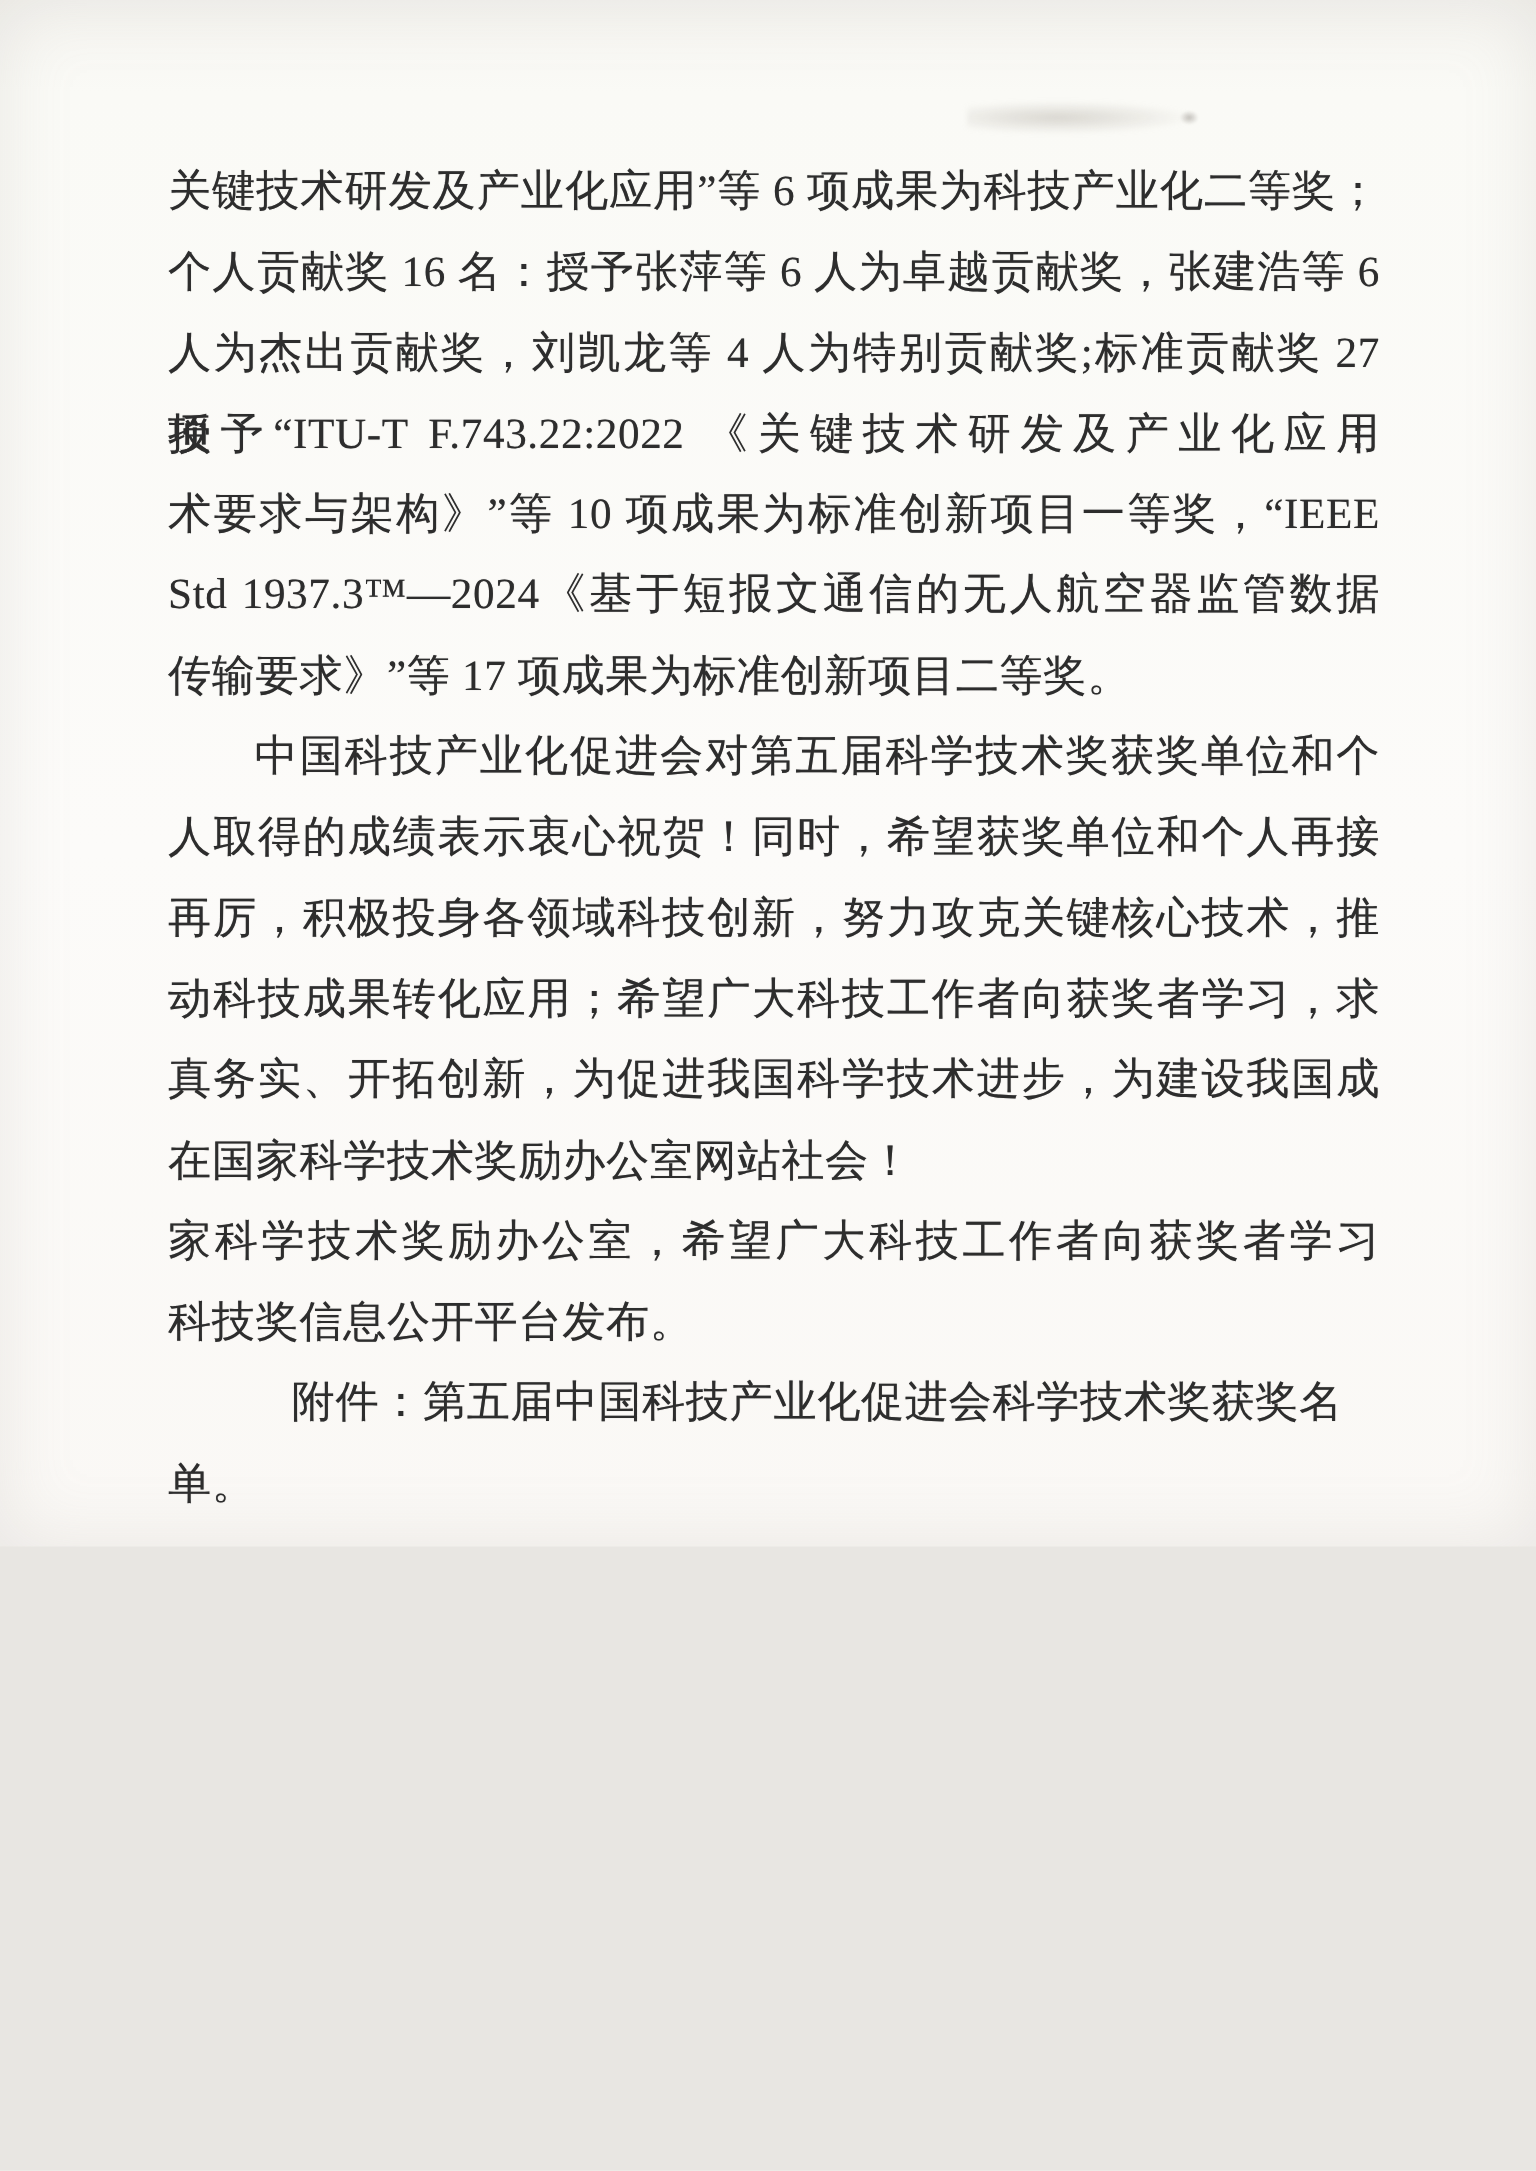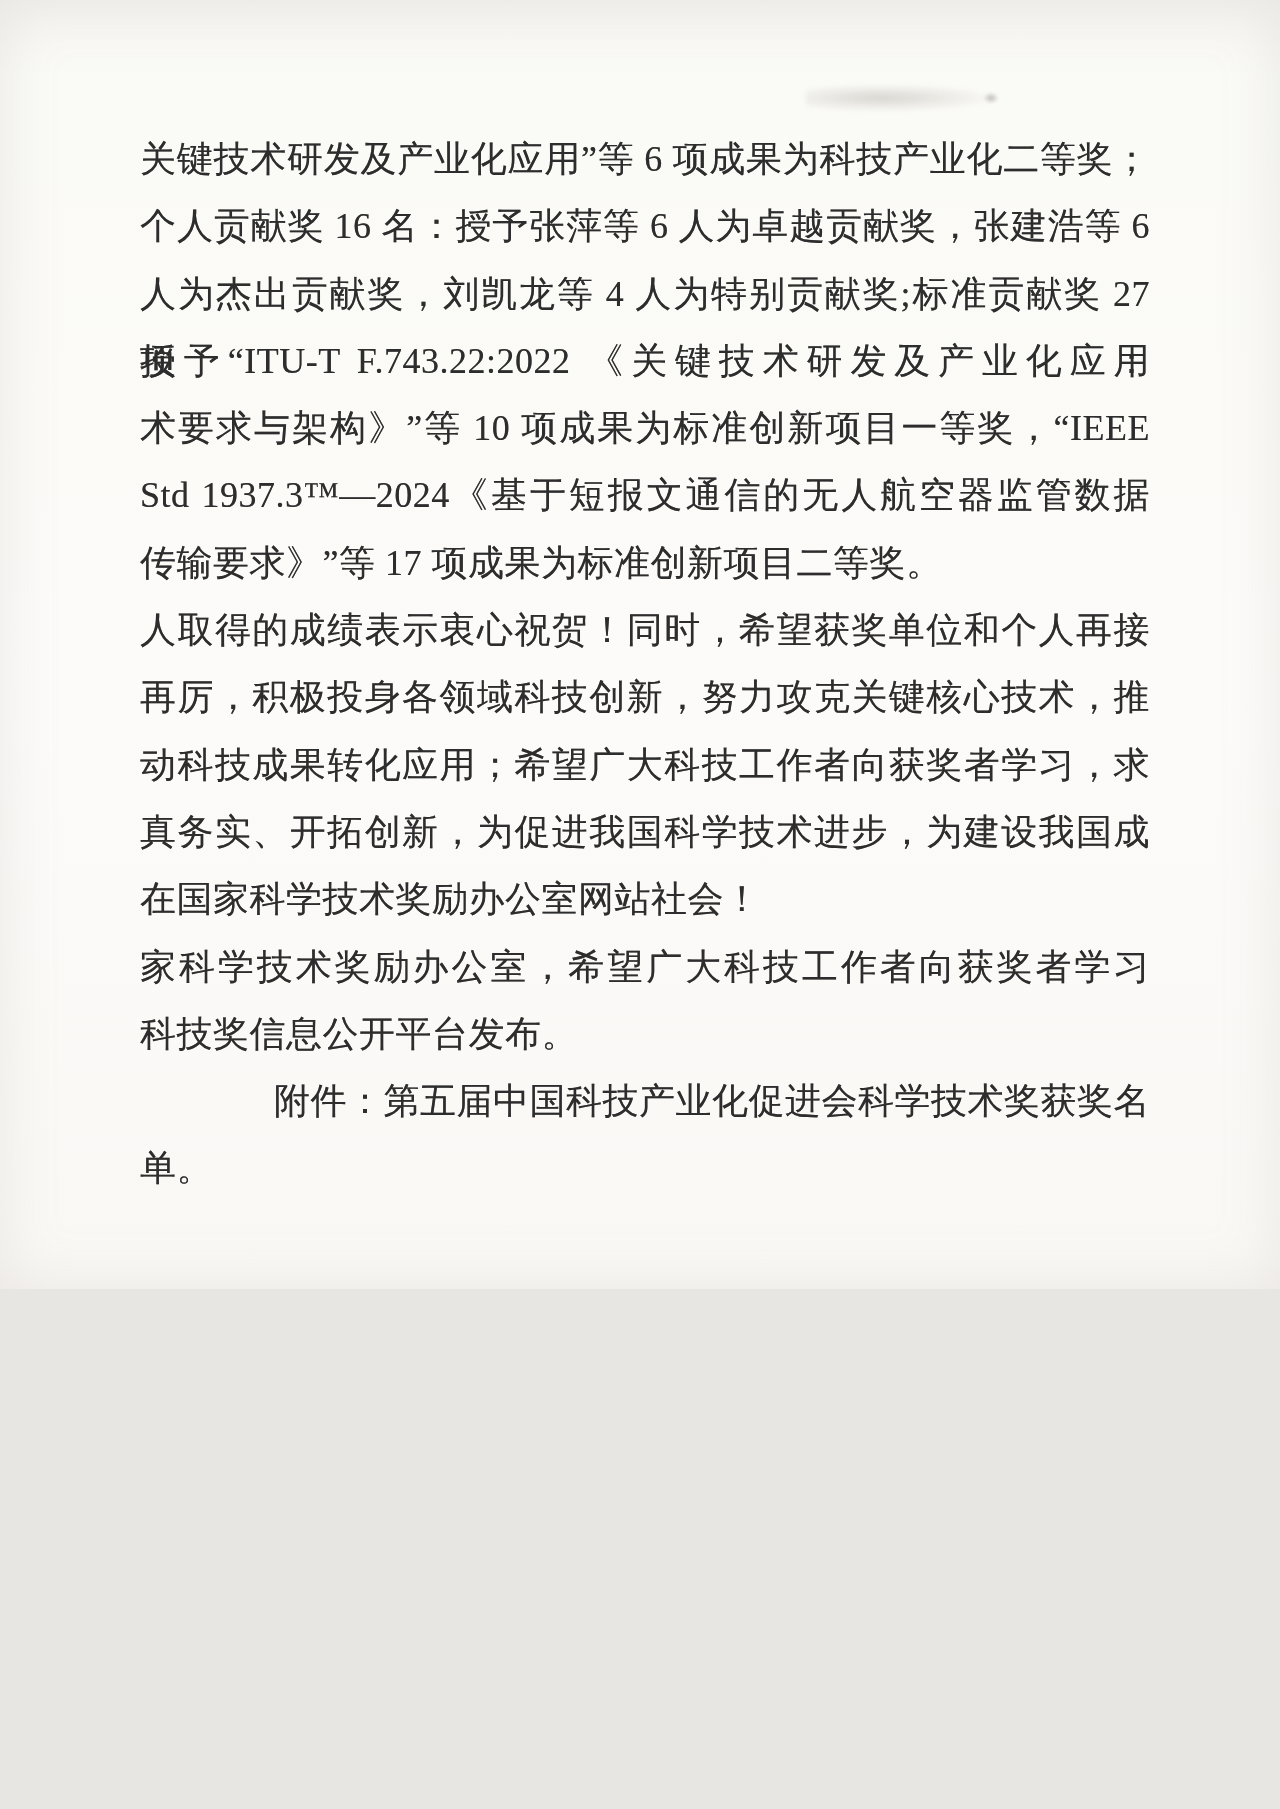--- a/index.html
+++ b/index.html
@@ -31,21 +31,21 @@
     font-size:36px;line-height:67.3px;
     letter-spacing:.5px;
     text-shadow:0 0 .6px rgba(45,45,45,.55);
   }
   .line{
     text-align:justify;
     text-align-last:justify;
     height:67.3px;
     overflow:visible;
   }
-  .line.no-just{text-align:right;text-align-last:left;}
+  .line.no-just{text-align:center;text-align-last:left;}
   .line.indent{text-indent:2em;}
   .signature{
     position:absolute;left:574px;top:1342px;
     font-size:34px;letter-spacing:1px;white-space:nowrap;
     text-shadow:0 0 .6px rgba(45,45,45,.55);
   }
   .datetext{
     position:absolute;left:612px;top:1414px;
     font-size:32px;letter-spacing:1px;white-space:nowrap;
     text-shadow:0 0 .6px rgba(45,45,45,.55);
@@ -68,20 +68,21 @@
   <div class="smudge-dot"></div>
 
   <div class="body-text">
     <div class="line">关键技术研发及产业化应用”等 6 项成果为科技产业化二等奖；</div>
     <div class="line">个人贡献奖 16 名：授予张萍等 6 人为卓越贡献奖，张建浩等 6</div>
     <div class="line">人为杰出贡献奖，刘凯龙等 4 人为特别贡献奖;标准贡献奖 27 项：</div>
     <div class="line">授予“ITU-T F.743.22:2022 《关键技术研发及产业化应用</div>
     <div class="line">术要求与架构》”等 10 项成果为标准创新项目一等奖，“IEEE</div>
     <div class="line">Std 1937.3™—2024《基于短报文通信的无人航空器监管数据</div>
     <div class="line no-just">传输要求》”等 17 项成果为标准创新项目二等奖。</div>
+    <div class="line indent">中国科技产业化促进会对第五届科学技术奖获奖单位和个</div>
     <div class="line">人取得的成绩表示衷心祝贺！同时，希望获奖单位和个人再接</div>
     <div class="line">再厉，积极投身各领域科技创新，努力攻克关键核心技术，推</div>
     <div class="line">动科技成果转化应用；希望广大科技工作者向获奖者学习，求</div>
     <div class="line">真务实、开拓创新，为促进我国科学技术进步，为建设我国成</div>
     <div class="line no-just">在国家科学技术奖励办公室网站社会！</div>
     <div class="line">家科学技术奖励办公室，希望广大科技工作者向获奖者学习</div>
     <div class="line no-just">科技奖信息公开平台发布。</div>
     <div class="line indent no-just">附件：第五届中国科技产业化促进会科学技术奖获奖名单。</div>
   </div>
 

